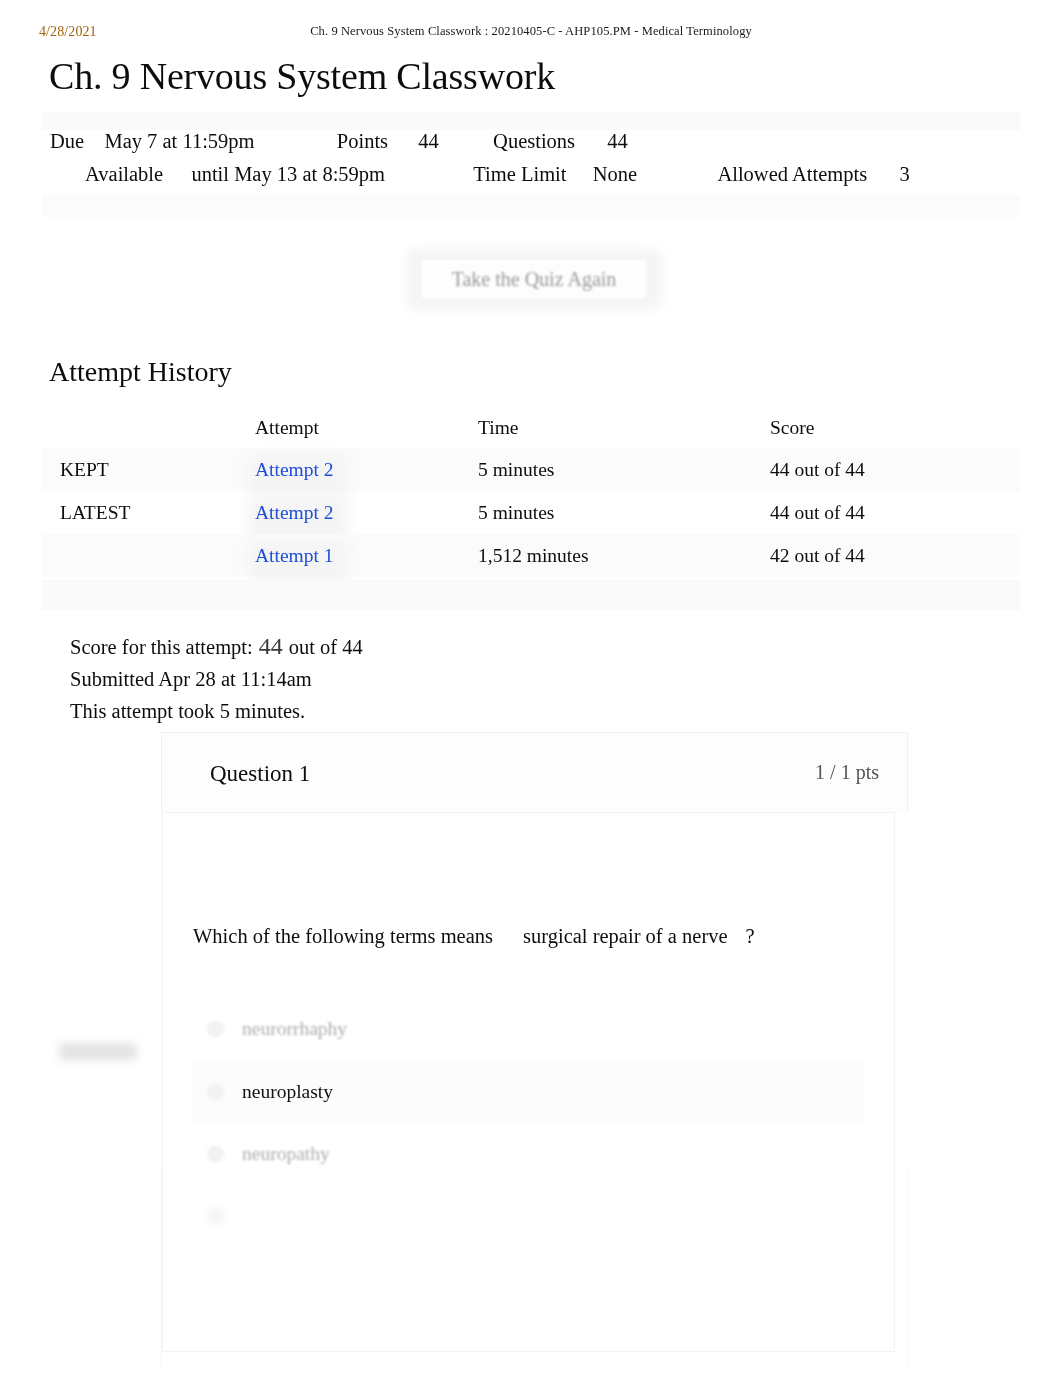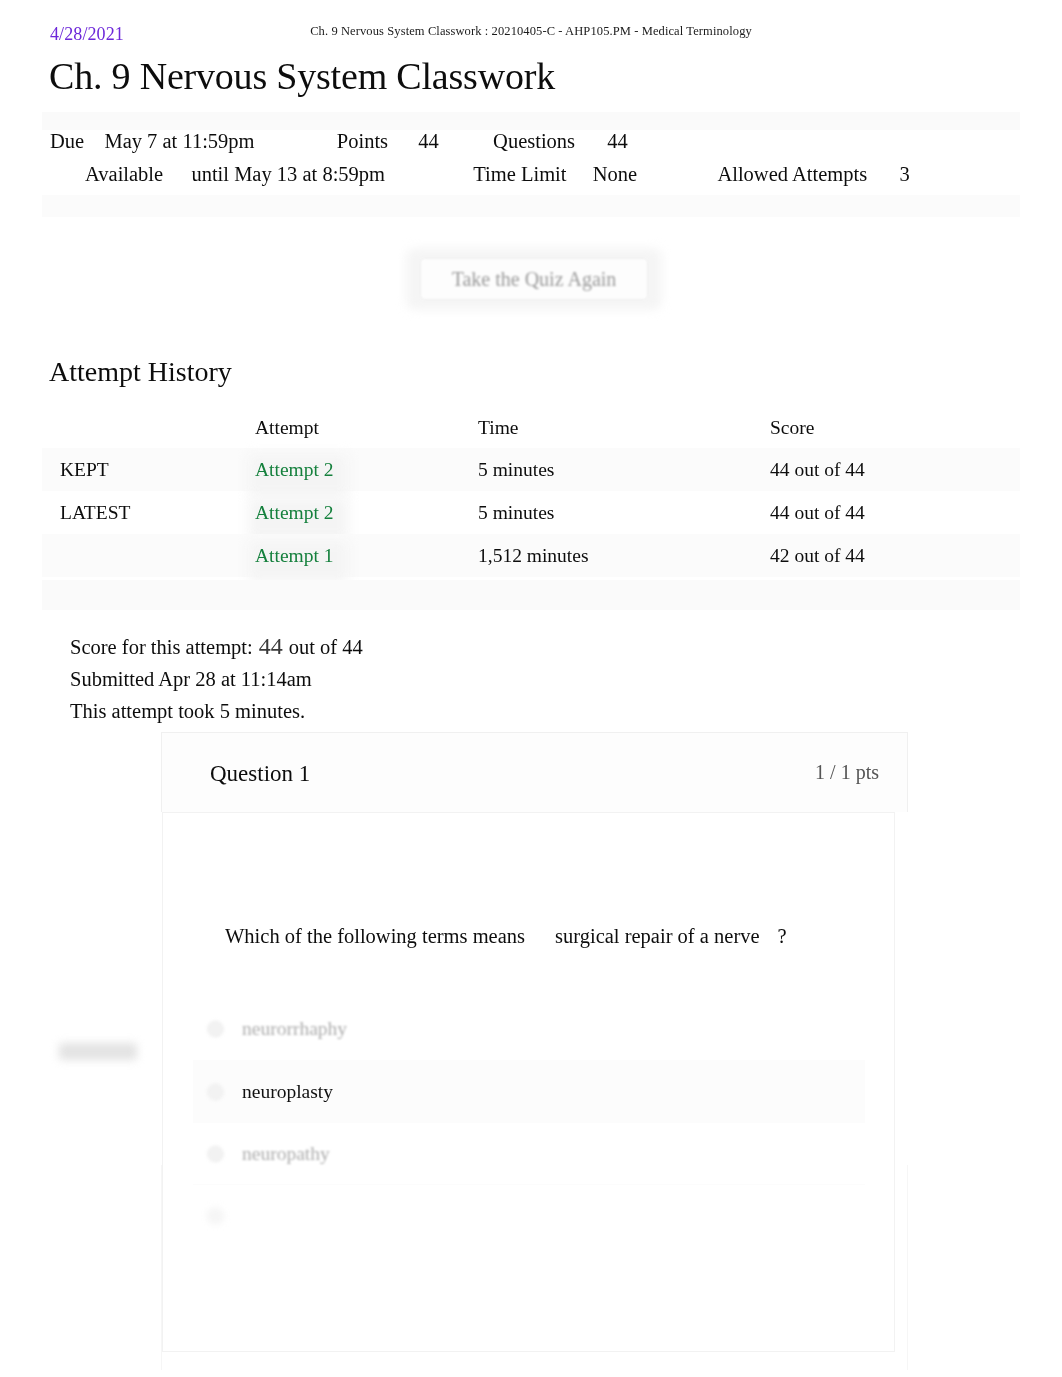--- a/index.html
+++ b/index.html
@@ -21,23 +21,23 @@
   }
 
   
   .print-header {
     position: absolute;
     top: 24px; left: 0; right: 0;
     height: 18px;
   }
   .print-date {
     position: absolute;
-    left: 50px; top: 0;
-    font-size: 18px;
-    color: #6d28d9;
+    left: 39px; top: 0;
+    font-size: 14px;
+    color: #a16207;
     letter-spacing: .1px;
   }
   .print-title {
     position: absolute;
     left: 0; right: 0; top: 0;
     text-align: center;
     font-size: 12.5px;
     color: #1a1a1a;
     letter-spacing: .1px;
   }
@@ -145,21 +145,21 @@
     top: 50%;
     transform: translateY(-50%);
     white-space: nowrap;
   }
   .c-kept    { left: 18px; }
   .c-attempt { left: 213px; }
   .c-time    { left: 436px; }
   .c-score   { left: 728px; }
 
   .att-link {
-    color: #15803d;
+    color: #1d4ed8;
     text-decoration: none;
     position: relative;
     cursor: pointer;
   }
   .att-link::after {
     content: "";
     position: absolute;
     left: -6px; right: -14px; top: -4px; bottom: -16px;
     background: #f4f4f4;
     filter: blur(6px);
@@ -223,21 +223,20 @@
     min-height: 540px;
     border: 1px solid #f2f2f2;
     background: #ffffff;
   }
   .q-text {
     position: absolute;
     left: 30px; top: 112px;
     font-size: 20.5px;
     color: #0d0d0d;
     white-space: nowrap;
-    margin-left: 32px;
   }
   .q-text .gap1 { display: inline-block; width: 30px; }
   .q-text .gap2 { display: inline-block; width: 18px; }
 
   
   .answers {
     position: absolute;
     left: 30px; top: 185px;
     width: 672px;
   }

